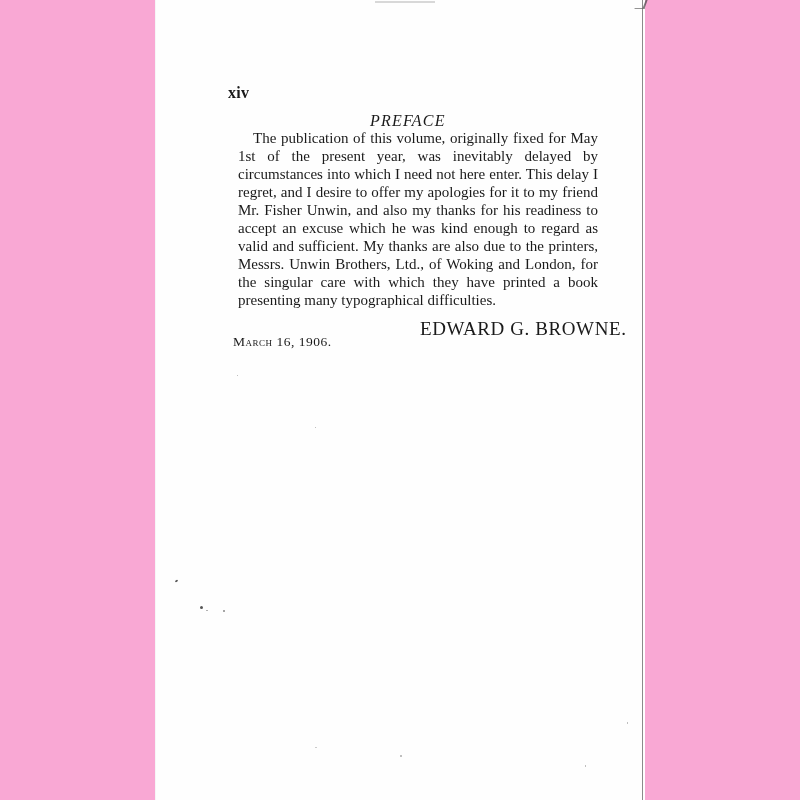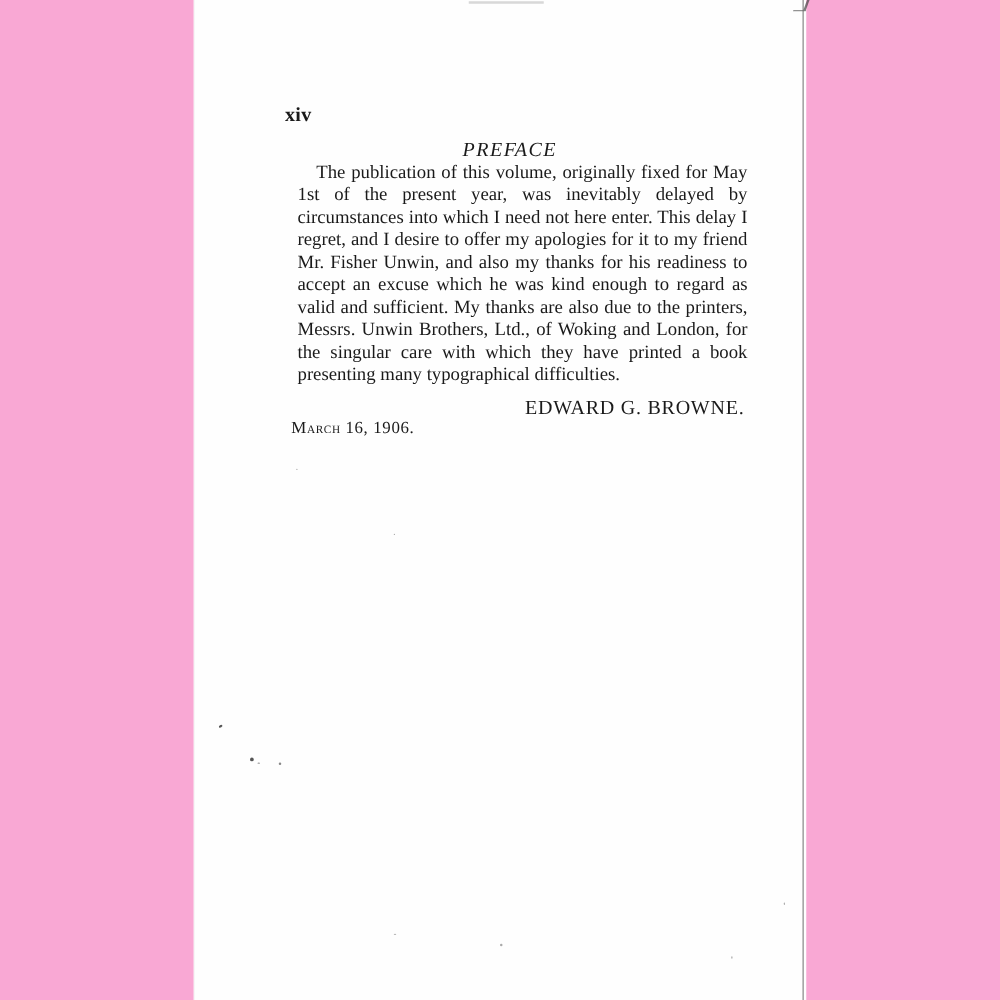--- a/index.html
+++ b/index.html
@@ -88,21 +88,21 @@
       font-size: 15px;
       line-height: 18px;
       text-align: justify;
       text-indent: 15px;
       margin: 12px;
     }
     .signature {
       position: absolute;
       left: 420px;
       top: 318px;
-      font-size: 16px;
+      font-size: 19px;
       letter-spacing: 0.6px;
     }
     .date {
       position: absolute;
       left: 233px;
       top: 334px;
       font-size: 13.5px;
       font-variant: small-caps;
       letter-spacing: 0.5px;
     }

